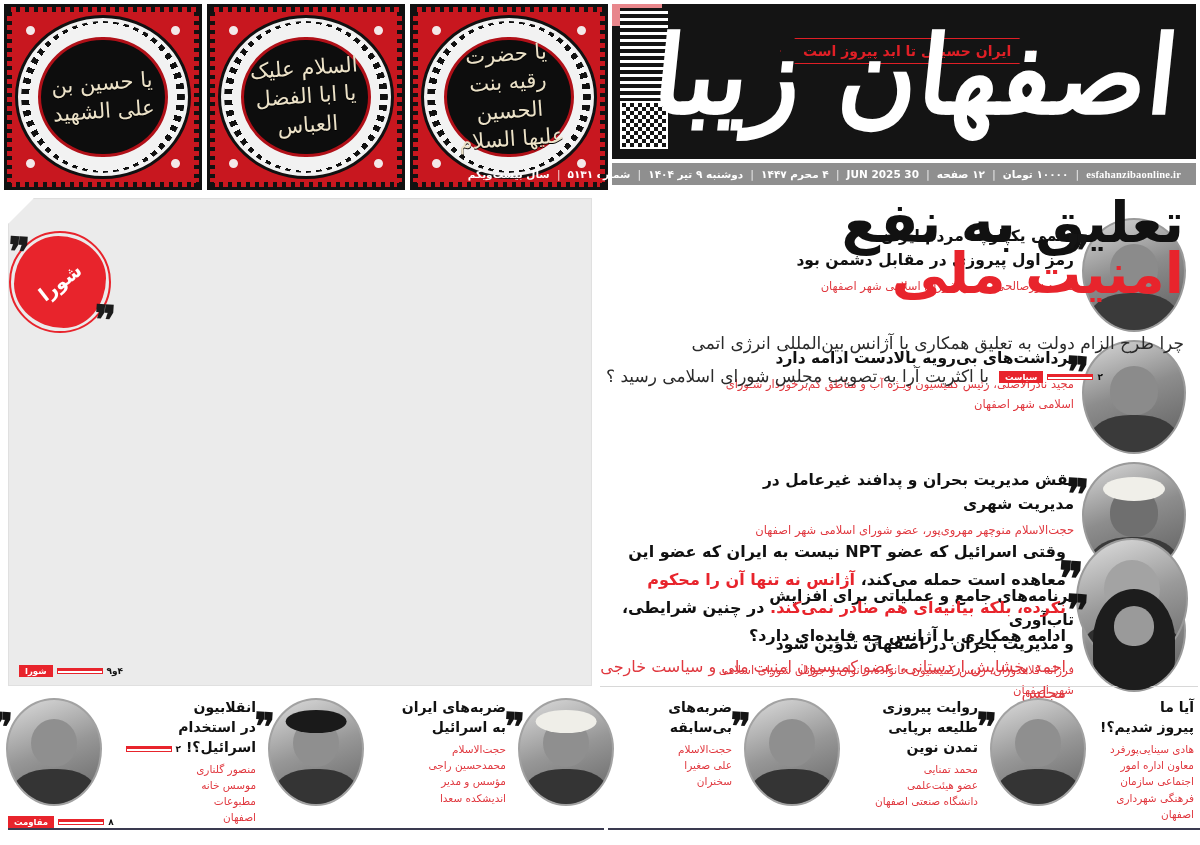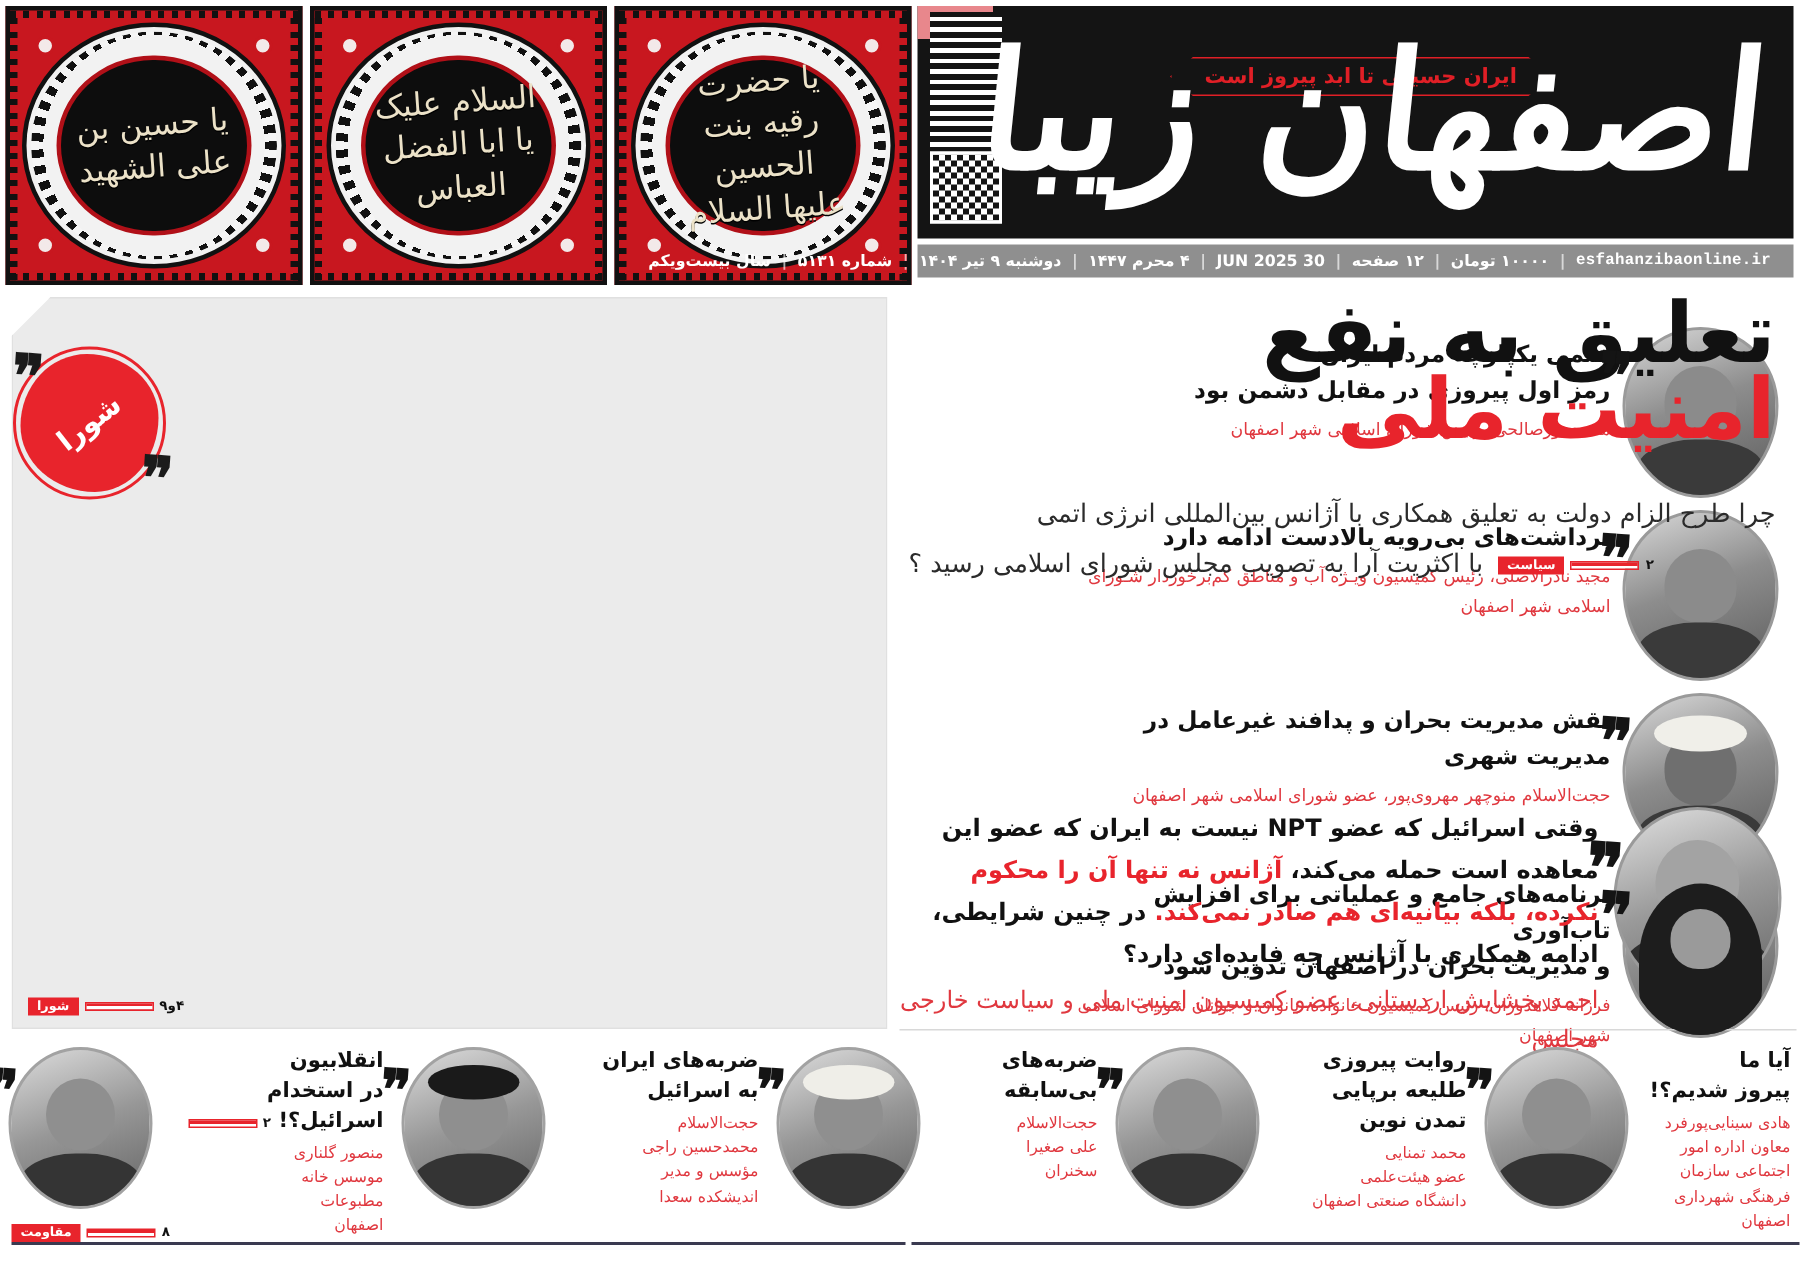--- a/index.html
+++ b/index.html
@@ -134,21 +134,21 @@
     width: 584px; height: 22px;
     background: #8f8f8f;
     color: #fff;
     display: flex; align-items: center; justify-content: flex-start;
     font-size: 10.5px; font-weight: 700;
     padding: 0 8px; gap: 0;
     white-space: nowrap;
   }
   .infostrip .seg { padding: 0 7px; }
   .infostrip .sep { opacity: .65; }
-  .infostrip .site { font-family:Liberation Mono, monospace; letter-spacing:.2px;}
+  .infostrip .site { font-family:Liberation Serif, serif; letter-spacing:.2px;}
 
   
   .shora-panel {
     position: absolute; top: 198px; left: 8px;
     width: 584px; height: 488px;
     background: #ebebeb;
     clip-path: polygon(26px 0, 100% 0, 100% 100%, 0 100%, 0 26px);
     border: 1px solid #e0e0e0;
   }
   .shora-badge {

